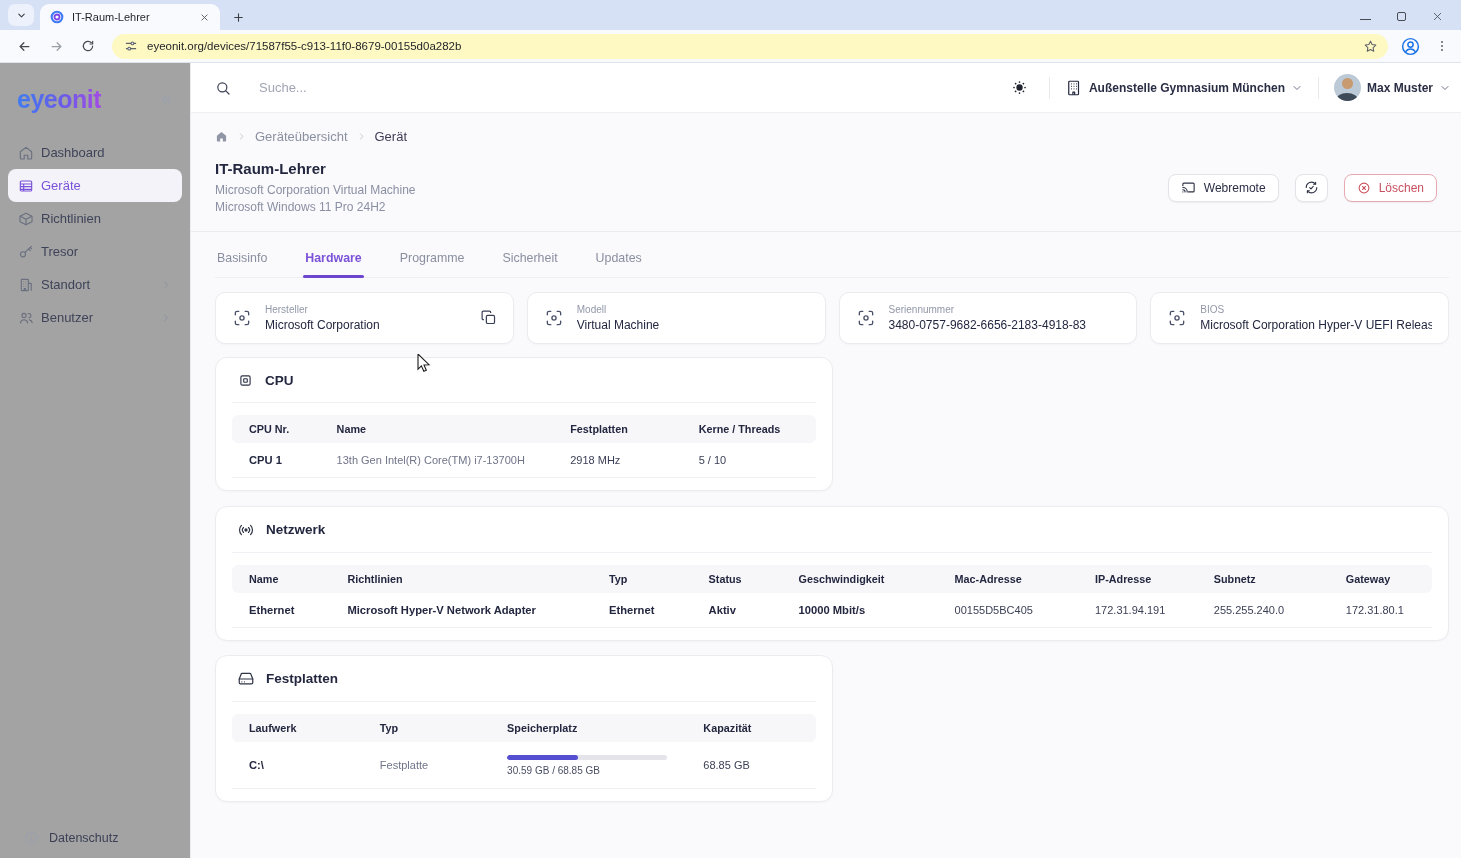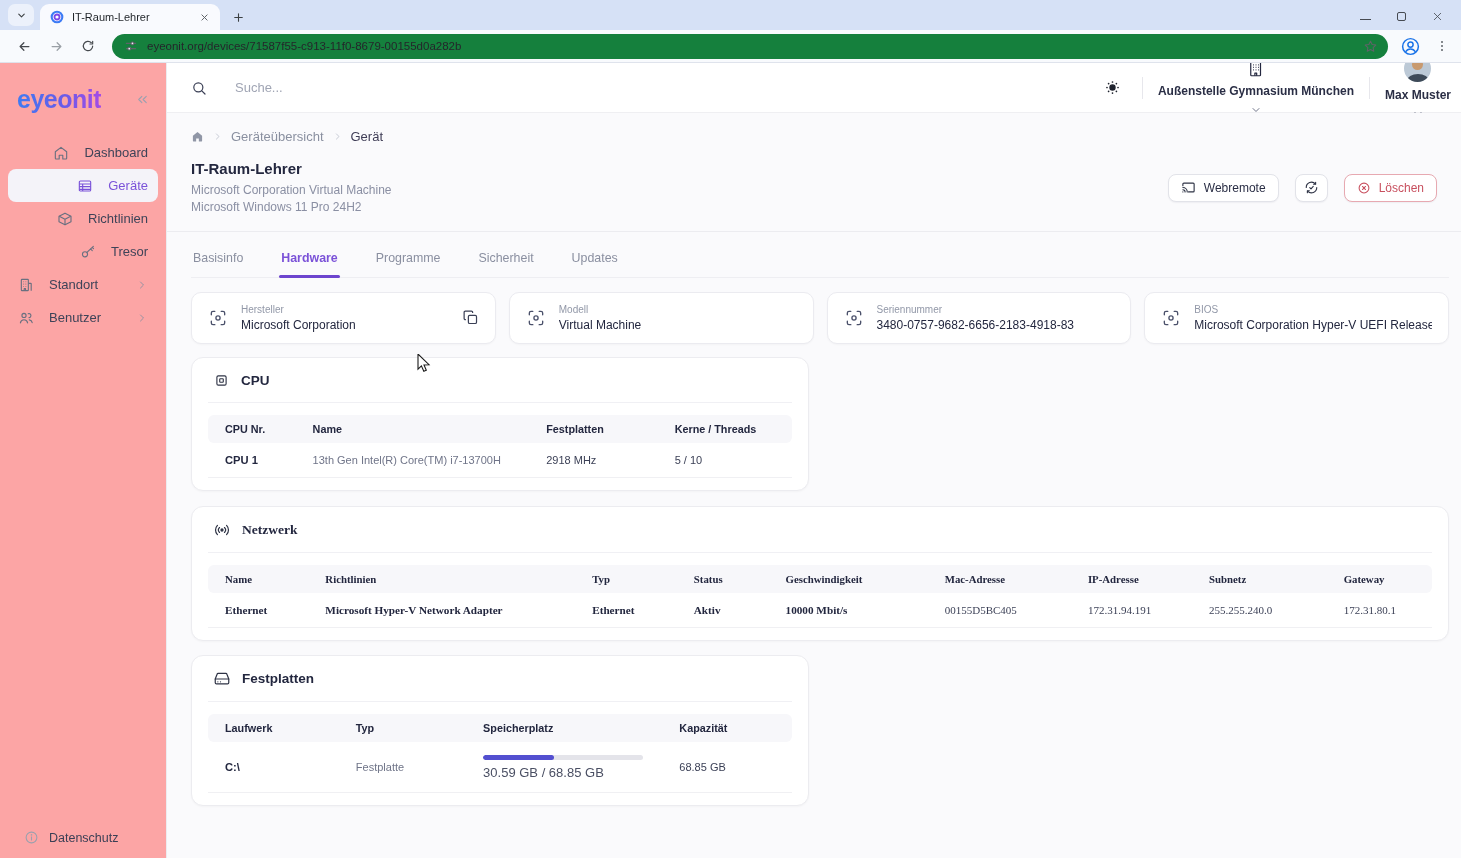--- a/index.html
+++ b/index.html
@@ -18,56 +18,56 @@
   .tab-close { width:16px; height:16px; border-radius:50%; display:flex; align-items:center; justify-content:center; }
   .new-tab-btn { margin:0 0 6px 12px; }
   .win-controls { margin-left:auto; display:flex; align-items:center; gap:24px; padding:0 8px 8px 0; }
   .win-glyph { display:flex; align-items:center; justify-content:center; width:12px; height:12px; }
   .win-min-bar { width:11px; border-top:1.6px solid #474B52; margin-top:6px; }
   .win-max-box { width:9px; height:9px; border:1.4px solid #474B52; border-radius:2px; }
 
   .toolbar { height:33px; background:#F8FAFD; display:flex; align-items:center; padding:0 10px 0 12px; gap:8px;
     border-bottom:1px solid #DFE3EC; }
   .nav-btn { width:24px; height:24px; display:flex; align-items:center; justify-content:center; border-radius:50%; }
-  .url-pill { flex:1; height:25px; background:#15803d; border-radius:13px; display:flex; align-items:center;
+  .url-pill { flex:1; height:25px; background:#fef9c3; border-radius:13px; display:flex; align-items:center;
     padding:0 10px 0 12px; gap:9px; margin:0 4px; }
   .url-text { font-size:11.5px; color:#24262B; flex:1; white-space:nowrap; overflow:hidden; }
   .toolbar-right { display:flex; align-items:center; gap:14px; padding-right:2px; }
 
   
   .app { display:flex; height:795px; }
-  .sidebar { width:167px; background:#fca5a5; border-right:1px solid #ECECF0; position:relative; flex:0 0 auto; }
+  .sidebar { width:191px; background:#a3a3a3; border-right:1px solid #ECECF0; position:relative; flex:0 0 auto; }
   .logo-row { display:flex; align-items:center; justify-content:space-between; padding:22px 16px 0 17px; }
   .logo-text { font-size:25px; font-weight:700; letter-spacing:-0.5px;
     background:linear-gradient(90deg,#3E7BF2 0%,#6A5BE8 55%,#A44BE6 100%);
     -webkit-background-clip:text; background-clip:text; color:transparent; }
   .collapse-btn { color:#9AA0B0; cursor:pointer; }
   .nav { margin-top:22px; display:flex; flex-direction:column; gap:0; }
-  .nav-item { height:33px; margin:0 8px; padding:0 10px; border-radius:8px; display:flex; align-items:center; gap:15px;
-    color:#3E4358; font-size:13px; cursor:pointer;justify-content:flex-end; }
+  .nav-item { height:33px; margin:0 8px; padding:0 10px; border-radius:8px; display:flex; align-items:center; gap:7px;
+    color:#3E4358; font-size:13px; cursor:pointer; }
   .nav-item .nav-ic { color:#6A7080; display:flex; }
   .nav-item.active { background:#F4F3F9; color:#7A52D9; font-weight:500; }
   .nav-item.active .nav-ic { color:#7A52D9; }
   .nav-chevron { margin-left:auto; color:#8A90A0; display:flex; }
   .sidebar-footer { position:absolute; left:24px; bottom:13px; display:flex; align-items:center; gap:10px;
     color:#3A3F55; font-size:12.5px; cursor:pointer; }
   .sidebar-footer .ic { color:#9AA0AE; display:flex; }
 
   .main { flex:1; background:#FAFAFC; display:flex; flex-direction:column; overflow:hidden; }
   .app-header { height:50px; background:#FFFFFF; border-bottom:1px solid #EFEFF2; display:flex; align-items:center;
     padding:0 10px 0 24px; flex:0 0 auto; }
   .search-wrap { display:flex; align-items:center; gap:28px; width:420px; }
   .search-wrap .ic { color:#3A3F55; display:flex; }
   .search-input { border:none; outline:none; background:transparent; font-size:13px; color:#23273F; width:340px;
     font-family:"Liberation Sans", sans-serif; }
   .search-input::placeholder { color:#A0A5B4; }
   .header-right { margin-left:auto; display:flex; align-items:center; gap:15px; }
   .vdiv { width:1px; height:22px; background:#E7E7EC; }
   .theme-btn { display:flex; align-items:center; justify-content:center; width:28px; height:28px; cursor:pointer; color:#1F232E; }
-  .org-select, .user-menu { display:flex; align-items:center; gap:6px; cursor:pointer;flex-direction:column; }
+  .org-select, .user-menu { display:flex; align-items:center; gap:6px; cursor:pointer; }
   .org-select .ic { color:#23273F; display:flex; }
   .org-label, .user-label { font-size:12px; font-weight:600; color:#2A2E45; white-space:nowrap; }
   .chev-down { color:#70758A; display:flex; }
   .avatar { width:27px; height:27px; border-radius:50%; background:#bcc9d6; position:relative; overflow:hidden; flex:0 0 auto; }
   .avatar::before { content:""; position:absolute; top:4px; left:8px; width:11px; height:11px; border-radius:50%; background:#C89A6F; }
   .avatar::after { content:""; position:absolute; bottom:-5px; left:2.5px; width:22px; height:13px; border-radius:50% 50% 0 0; background:#3E4A58; }
 
   
   .page-head { padding:16px 24px 15px; border-bottom:1px solid #ECECF0; background:#FAFAFC; flex:0 0 auto; }
   .breadcrumb { display:flex; align-items:center; gap:9px; }
@@ -100,39 +100,39 @@
     display:flex; align-items:center; gap:13px; box-shadow:0 1px 2px rgba(20,20,40,.03); min-width:0; }
   .info-card .card-ic { color:#4A506A; flex:0 0 auto; }
   .card-texts { min-width:0; }
   .card-label { font-size:10px; color:#9298A8; }
   .card-value { font-size:12px; color:#23273F; margin-top:3px; white-space:nowrap; overflow:hidden; }
   .copy-btn { margin-left:auto; color:#3A3F55; cursor:pointer; flex:0 0 auto; }
 
   .panel { background:#FFFFFF; border:1px solid #ECECF0; border-radius:12px; padding:0 16px;
     box-shadow:0 1px 2px rgba(20,20,40,.03); }
   .panel.w-half { width:618px; }
-  .panel.w-full { width:100%;font-family:Liberation Serif, serif; }
+  .panel.w-full { width:100%; }
   .panel-head { display:flex; align-items:center; gap:11px; padding:14px 5px 13px; border-bottom:1px solid #F0F0F4; }
   .panel-head .ic { color:#2E3345; display:flex; }
   .panel-title { font-size:13.5px; font-weight:600; color:#23273F; }
   .mt13 { margin-top:13px; } .mt14 { margin-top:14px; } .mt15 { margin-top:15px; }
 
   table.tbl { width:100%; border-collapse:collapse; margin:12px 0 12px; }
   .tbl th { text-align:left; font-size:10.8px; font-weight:700; color:#23273F; background:#F7F7FA;
     padding:8px 8px 8px 17px; white-space:nowrap; }
   .tbl thead th:first-child { border-radius:6px 0 0 6px; }
   .tbl thead th:last-child { border-radius:0 6px 6px 0; }
   .tbl td { font-size:11px; color:#3A3F55; padding:11px 8px 11px 17px; border-bottom:1px solid #F0F0F3; white-space:nowrap; }
   .tbl td.b { font-weight:700; color:#23273F; font-size:11.2px; }
   .tbl td.muted { color:#6F7488; }
   .tbl tr:last-child td { border-bottom:1px solid #F0F0F3; }
 
   .bar-track { width:160px; height:5px; border-radius:3px; background:#E4E4EA; overflow:hidden; }
   .bar-fill { height:100%; border-radius:3px; background:#534FD0; width:0; }
-  .bar-label { font-size:13px; color:#4A4F63; margin-top:5px; }
+  .bar-label { font-size:10px; color:#4A4F63; margin-top:5px; }
   td.disk-cell { padding-top:13px; padding-bottom:12px; }
 
   
   .cursor { position:absolute; left:417px; top:354px; z-index:50; pointer-events:none; }
 </style>
 </head>
 <body>
 
 <div class="tab-strip">
   <div class="tab-search-btn">

